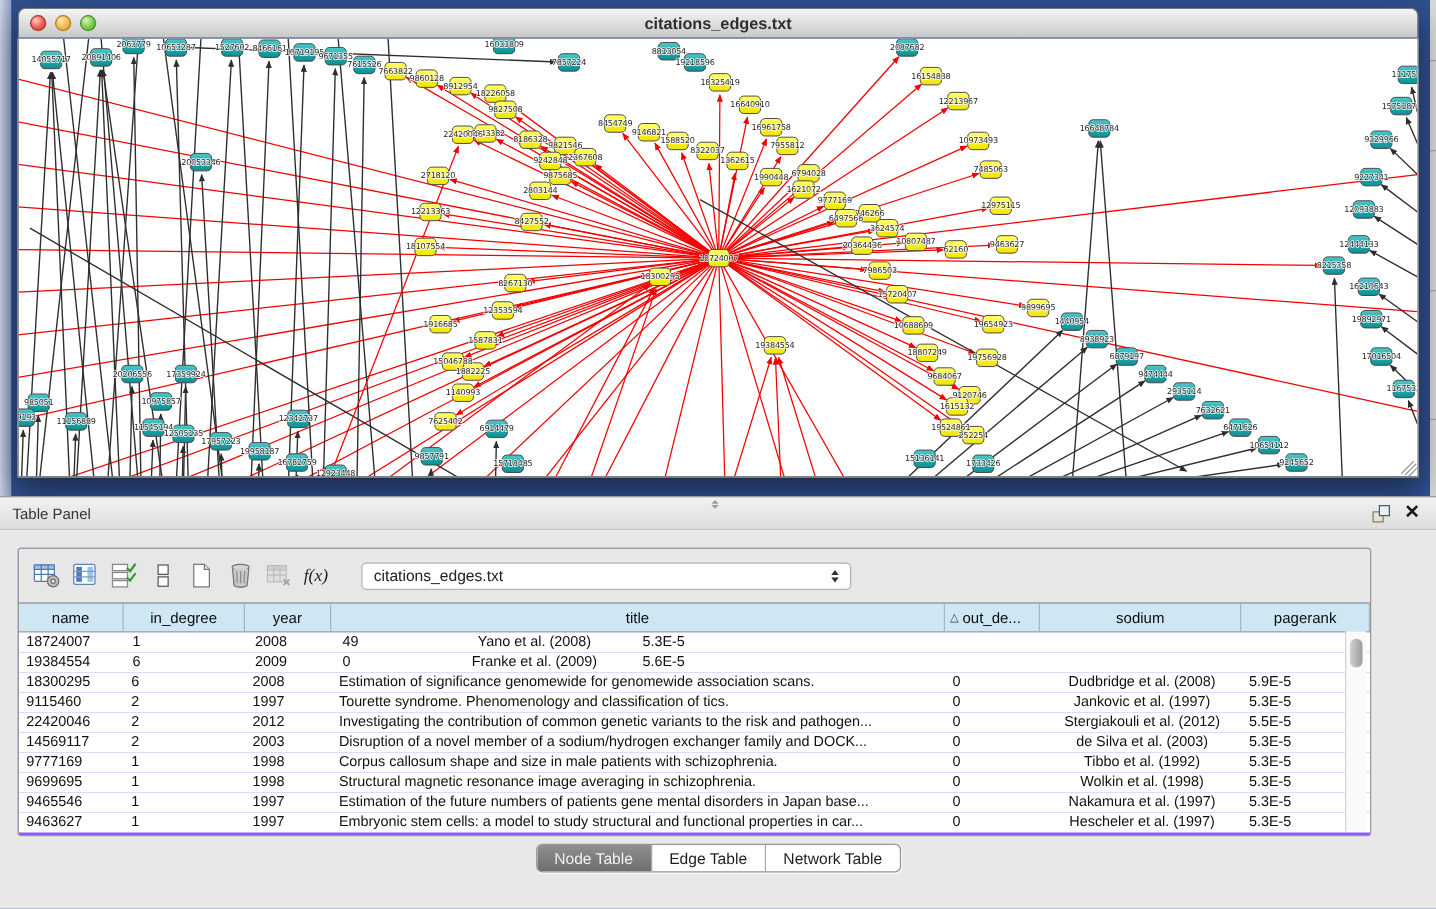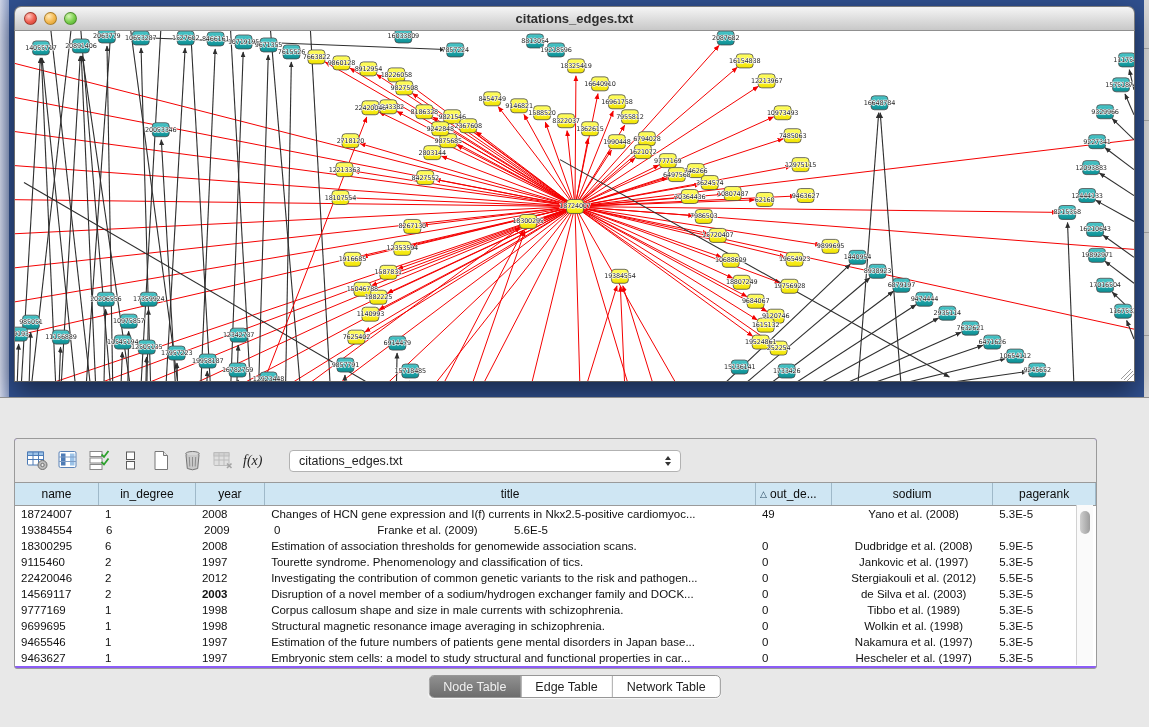--- a/index.html
+++ b/index.html
@@ -511,20 +511,34 @@
             <text x="356" y="340" text-anchor="middle" font-size="6.5" font-family="DejaVu Sans, sans-serif" fill="#262626" stroke="#ffffff" stroke-width="1.1" paint-order="stroke" letter-spacing="-0.2">7625402</text>
             <text x="352" y="262" text-anchor="middle" font-size="6.5" font-family="DejaVu Sans, sans-serif" fill="#262626" stroke="#ffffff" stroke-width="1.1" paint-order="stroke" letter-spacing="-0.2">1916685</text>
             <text x="362" y="292" text-anchor="middle" font-size="6.5" font-family="DejaVu Sans, sans-serif" fill="#262626" stroke="#ffffff" stroke-width="1.1" paint-order="stroke" letter-spacing="-0.2">15046788</text>
             <text x="575" y="209" text-anchor="middle" font-size="6.5" font-family="DejaVu Sans, sans-serif" fill="#262626" stroke="#ffffff" stroke-width="1.1" paint-order="stroke" letter-spacing="-0.2">18724007</text>
           </g>
         </svg>
     </div>
   </div>
 
   <div class="panel">
+    <div class="panel-header">
+      <div class="grip">
+          <i class="gu"></i>
+          <i class="gd"></i>
+        </div>
+      <div class="panel-title">Table Panel</div>
+      <span class="float-btn">
+        <svg width="16" height="16" viewBox="0 0 16 16">
+            <rect x="1.5" y="6.5" width="8" height="8" fill="none" stroke="#8b7d45"></rect>
+            <rect x="6.5" y="1.5" width="8" height="8" fill="#eee" stroke="#445a8b"></rect>
+          </svg>
+      </span>
+      <span class="close-btn">✕</span>
+    </div>
 
     <div class="container">
       <div class="toolbar" id="toolbar">
 
       <span class="tbtn">
             <svg width="23" height="23" viewBox="0 0 23 23">
               <rect x="1.5" y="3" width="16" height="13" rx="1" fill="#fff" stroke="#4d7bb5"></rect>
               <rect x="1.5" y="3" width="16" height="3.5" fill="#9cc3e8" stroke="#4d7bb5"></rect>
               <path d="M1.5 10.5 h16 M7 3 v13 M12.5 3 v13" stroke="#4d7bb5" fill="none"></path>
               <circle cx="16.5" cy="16" r="4.5" fill="#bdbdbd" stroke="#6f6f6f"></circle>
@@ -611,38 +625,37 @@
           </div>
           <div class="th" style="width: 104px;">
             <span>pagerank</span>
           </div>
         </div>
       <div class="tbody" id="tbody">
           <div class="tr">
             <div class="td" style="width: 85px;">18724007</div>
             <div class="td" style="width: 98px;">1</div>
             <div class="td" style="width: 70px;">2008</div>
-            <div class="td" style="width: 497px;">Changes of HCN gene expression and I(f) currents in Nkx2.5-positive cardiomyoc...</div>
             <div class="td" style="width: 77px;">49</div>
             <div class="td center" style="width: 163px;">Yano et al. (2008)</div>
             <div class="td" style="width: 104px;">5.3E-5</div>
           </div>
           <div class="tr">
             <div class="td" style="width: 85px;">19384554</div>
             <div class="td" style="width: 98px;">6</div>
             <div class="td" style="width: 70px;">2009</div>
             <div class="td" style="width: 77px;">0</div>
             <div class="td center" style="width: 163px;">Franke et al. (2009)</div>
             <div class="td" style="width: 104px;">5.6E-5</div>
           </div>
           <div class="tr">
             <div class="td" style="width: 85px;">18300295</div>
             <div class="td" style="width: 98px;">6</div>
             <div class="td" style="width: 70px;">2008</div>
-            <div class="td" style="width: 497px;">Estimation of association thresholds for genomewide association scans.</div>
+            <div class="td" style="width: 497px;">Estimation of significance genomewide for genomewide association scans.</div>
             <div class="td" style="width: 77px;">0</div>
             <div class="td center" style="width: 163px;">Dudbridge et al. (2008)</div>
             <div class="td" style="width: 104px;">5.9E-5</div>
           </div>
           <div class="tr">
             <div class="td" style="width: 85px;">9115460</div>
             <div class="td" style="width: 98px;">2</div>
             <div class="td" style="width: 70px;">1997</div>
             <div class="td" style="width: 497px;">Tourette syndrome. Phenomenology and classification of tics.</div>
             <div class="td" style="width: 77px;">0</div>
@@ -654,33 +667,33 @@
             <div class="td" style="width: 98px;">2</div>
             <div class="td" style="width: 70px;">2012</div>
             <div class="td" style="width: 497px;">Investigating the contribution of common genetic variants to the risk and pathogen...</div>
             <div class="td" style="width: 77px;">0</div>
             <div class="td center" style="width: 163px;">Stergiakouli et al. (2012)</div>
             <div class="td" style="width: 104px;">5.5E-5</div>
           </div>
           <div class="tr">
             <div class="td" style="width: 85px;">14569117</div>
             <div class="td" style="width: 98px;">2</div>
-            <div class="td" style="width: 70px; font-weight: bold;">2003</div>
+            <div class="td" style="width: 70px;">2003</div>
             <div class="td" style="width: 497px;">Disruption of a novel member of a sodium/hydrogen exchanger family and DOCK...</div>
             <div class="td" style="width: 77px;">0</div>
             <div class="td center" style="width: 163px;">de Silva et al. (2003)</div>
             <div class="td" style="width: 104px;">5.3E-5</div>
           </div>
           <div class="tr">
             <div class="td" style="width: 85px;">9777169</div>
             <div class="td" style="width: 98px;">1</div>
             <div class="td" style="width: 70px;">1998</div>
-            <div class="td" style="width: 497px;">Corpus callosum shape and size in male currents with schizophrenia.</div>
-            <div class="td" style="width: 77px;">0</div>
-            <div class="td center" style="width: 163px;">Tibbo et al. (1989)</div>
+            <div class="td" style="width: 497px;">Corpus callosum shape and size in male patients with schizophrenia.</div>
+            <div class="td" style="width: 77px;">0</div>
+            <div class="td center" style="width: 163px;">Tibbo et al. (1992)</div>
             <div class="td" style="width: 104px;">5.3E-5</div>
           </div>
           <div class="tr">
             <div class="td" style="width: 85px;">9699695</div>
             <div class="td" style="width: 98px;">1</div>
             <div class="td" style="width: 70px;">1998</div>
             <div class="td" style="width: 497px;">Structural magnetic resonance image averaging in schizophrenia.</div>
             <div class="td" style="width: 77px;">0</div>
             <div class="td center" style="width: 163px;">Wolkin et al. (1998)</div>
             <div class="td" style="width: 104px;">5.3E-5</div>

